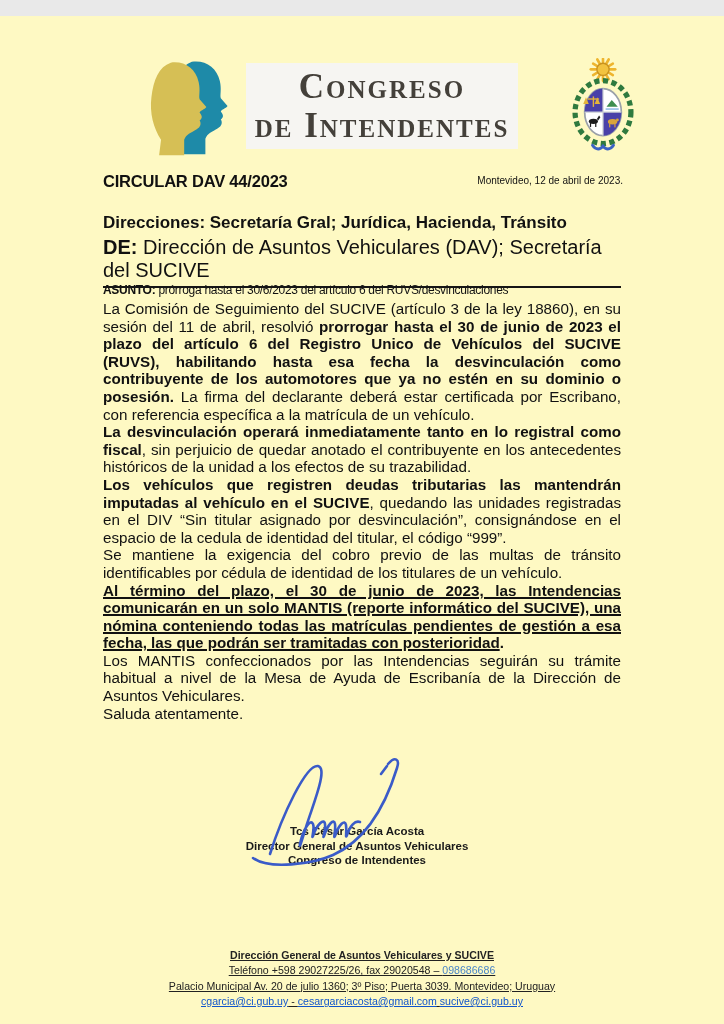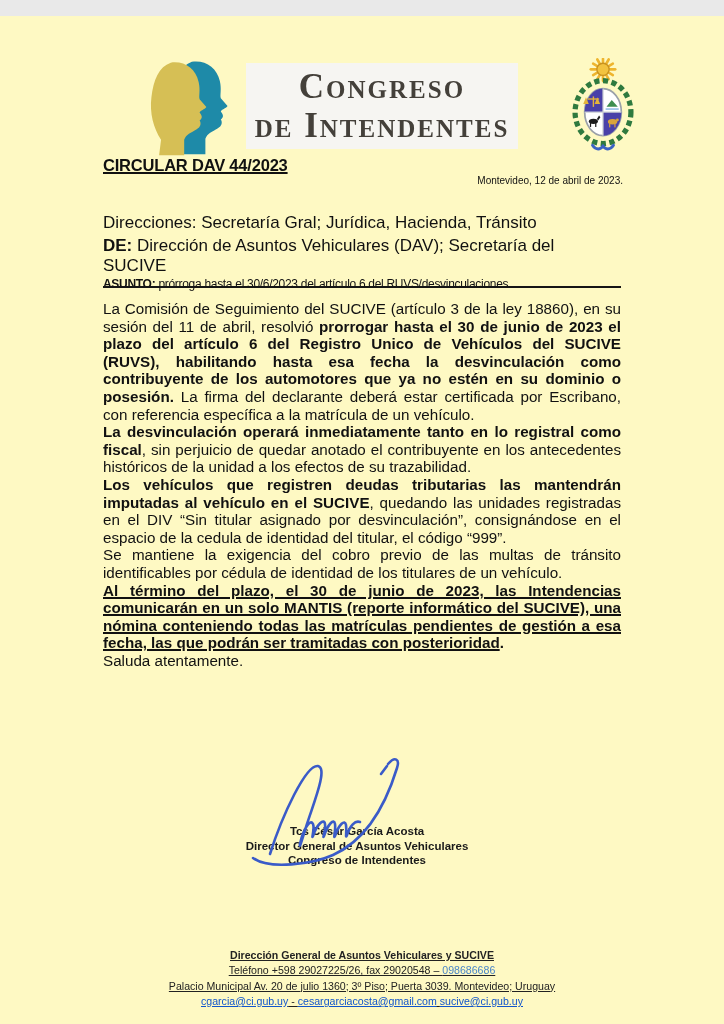--- a/index.html
+++ b/index.html
@@ -13,26 +13,26 @@
   .logo-faces{position:absolute;left:136px;top:40px;width:106px;height:100px;}
   .orgname{
     position:absolute;left:246px;top:47px;width:272px;height:86px;
     background:#f6f5f2;display:flex;flex-direction:column;justify-content:center;align-items:center;
     font-family:"Liberation Serif","DejaVu Serif",serif;
     font-variant:small-caps;font-weight:600;color:#44403a;
     font-size:35px;line-height:39px;letter-spacing:2px;text-align:center;
   }
   .coat{position:absolute;left:559px;top:42px;width:88px;height:96px;}
   
-  .circular{position:absolute;left:103px;top:140px;font-size:16.5px;font-weight:bold;text-decoration:underline;text-decoration-thickness:1.8px;letter-spacing:-0.2px;}
+  .circular{position:absolute;left:103px;top:156px;font-size:16.5px;font-weight:bold;text-decoration-thickness:1.8px;letter-spacing:-0.2px;}
   .dateline{position:absolute;right:101px;top:159px;font-size:10px;}
   .recipient{position:absolute;left:103px;top:196px;width:518px;}
   .to{font-size:19.5px;font-weight:bold;}
-  .dirs{font-size:17px;font-weight:normal;margin-top:1px;}
-  .deline{font-size:17px;margin-top:3px;}
+  .dirs{font-size:17px;font-weight:bold;margin-top:1px;}
+  .deline{font-size:20px;margin-top:3px;}
   .asunto{font-size:12px;margin-top:1px;letter-spacing:-0.3px;}
   .lbl{font-weight:bold;}
   .rule{position:absolute;left:103px;top:270px;width:518px;border:none;border-top:2.5px solid #151515;margin:0;}
   
   .bodytext{position:absolute;left:103px;top:284px;width:518px;font-size:15.2px;line-height:17.6px;text-align:justify;}
   .bodytext p{margin:0;}
   .b{font-weight:bold;}
   .u{text-decoration:underline;text-decoration-thickness:1.6px;}
   .closing{margin-top:17.6px;text-align:left;}
   
@@ -132,20 +132,21 @@
   </div>
   <hr class="rule">
 
   <div class="bodytext">
     <div>
         <p><span>La Comisión de Seguimiento del SUCIVE (artículo 3 de la ley 18860), en su sesión del 11 de abril, resolvió </span><span class="b">prorrogar hasta el 30 de junio de 2023 el plazo del artículo 6 del Registro Unico de Vehículos del SUCIVE (RUVS), habilitando hasta esa fecha la desvinculación como contribuyente de los automotores que ya no estén en su dominio o posesión.</span><span> La firma del declarante deberá estar certificada por Escribano, con referencia específica a la matrícula de un vehículo.</span></p>
         <p><span class="b">La desvinculación operará inmediatamente tanto en lo registral como fiscal</span><span>, sin perjuicio de quedar anotado el contribuyente en los antecedentes históricos de la unidad a los efectos de su trazabilidad.</span></p>
         <p><span class="b">Los vehículos que registren deudas tributarias las mantendrán imputadas al vehículo en el SUCIVE</span><span>, quedando las unidades registradas en el DIV “Sin titular asignado por desvinculación”, consignándose en el espacio de la cedula de identidad del titular, el código “999”.</span></p>
         <p><span>Se mantiene la exigencia del cobro previo de las multas de tránsito identificables por cédula de identidad de los titulares de un vehículo.</span></p>
         <p><span class="b u">Al término del plazo, el 30 de junio de 2023, las Intendencias comunicarán en un solo MANTIS (reporte informático del SUCIVE), una nómina conteniendo todas las matrículas pendientes de gestión a esa fecha, las que podrán ser tramitadas con posterioridad</span><span class="b">.</span></p>
+        <p><span>Los MANTIS confeccionados por las Intendencias seguirán su trámite habitual a nivel de la Mesa de Ayuda de Escribanía de la Dirección de Asuntos Vehiculares.</span></p>
       </div>
     <p class="closing">Saluda atentamente.</p>
   </div>
 
   <div class="sig">
     <svg class="sig-ink" viewBox="0 0 200 125" aria-hidden="true">
       <g fill="none" stroke="#3a5bc8" stroke-width="2.6" stroke-linecap="round" stroke-linejoin="round">
         <path d="M45,104 C57,66 81,14 93,16 C103,18 89,52 82,74 C77,90 74,100 75,94 C78,80 85,68 88,74 C90,79 86,90 88,86 C92,74 99,68 100,74 C101,80 97,90 99,86 C103,74 109,68 110,74 C111,80 108,90 110,86 C114,74 120,69 121,75 C122,81 120,90 122,85 C125,76 130,70 135,72"></path>
         <path d="M163,14 C170,6 175,9 172,18 C164,44 146,88 108,105 C88,114 44,120 28,108"></path>
         <path d="M156,24 l6,-8"></path>

